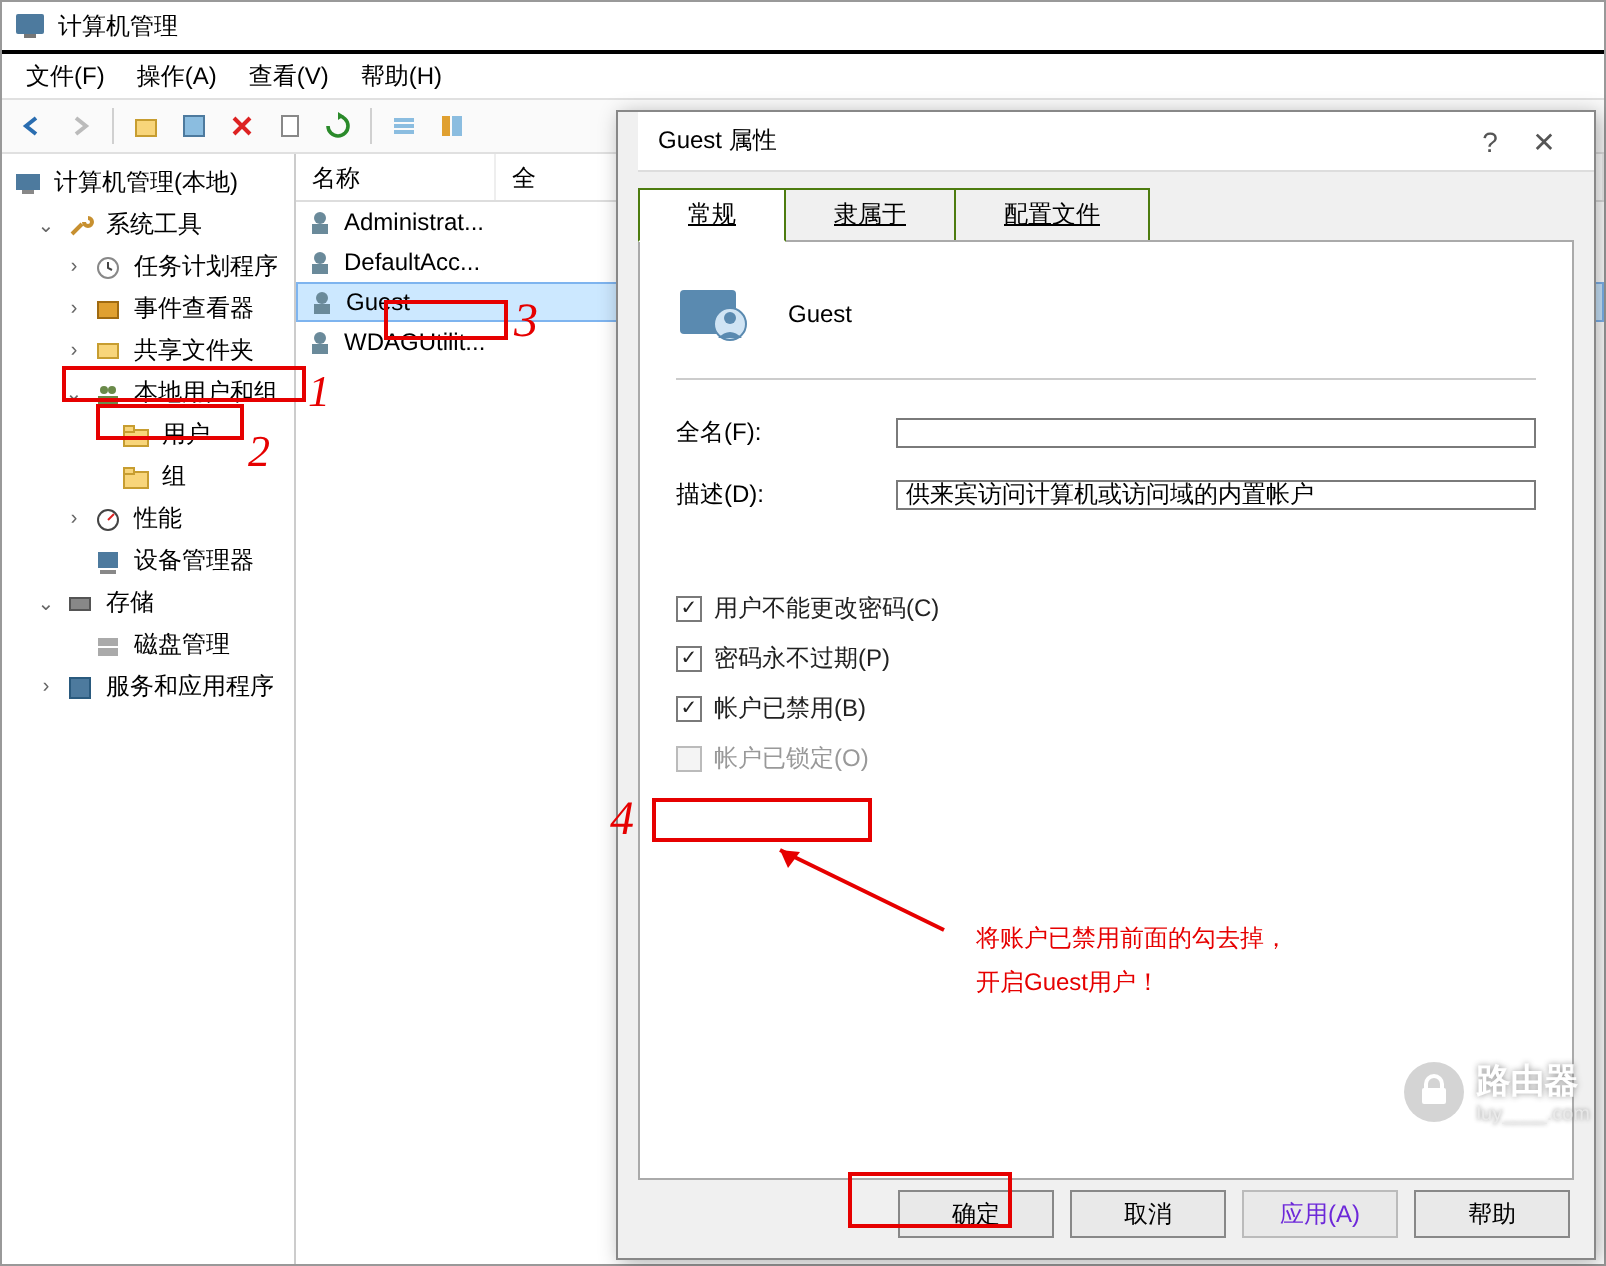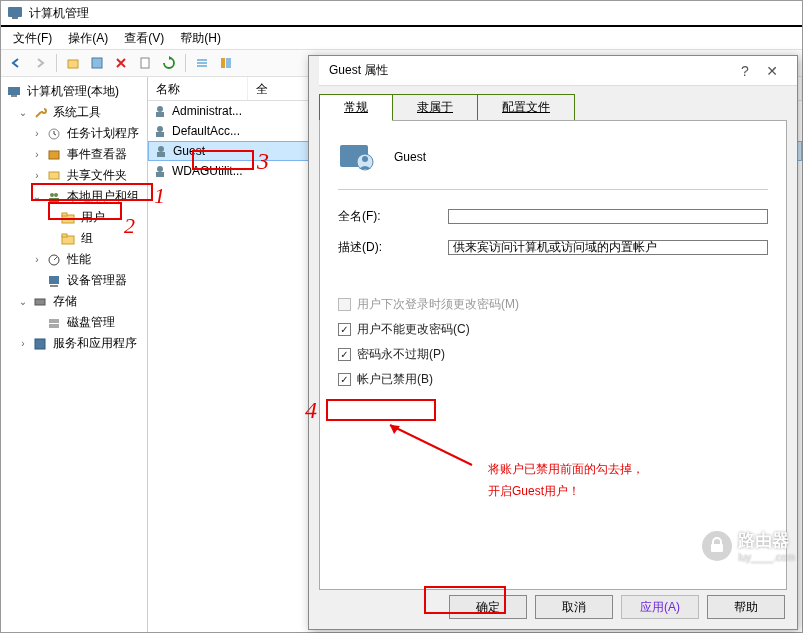--- a/index.html
+++ b/index.html
@@ -340,34 +340,34 @@
     <div class="form-row">
       <span class="form-label">全名(F):</span>
       <input class="form-input" value="" style="">
     </div>
     <div class="form-row">
       <span class="form-label">描述(D):</span>
       <input class="form-input" value="供来宾访问计算机或访问域的内置帐户" style="">
     </div>
     <div style="height:18px"></div>
     <div class="chk-row">
-      <span class="chk disabled"></span>
-      <span class="chk-label disabled">用户下次登录时须更改密码(M)</span>
-    </div>
-    <div class="chk-row">
       <span class="chk checked"></span>
       <span class="chk-label">用户不能更改密码(C)</span>
     </div>
     <div class="chk-row">
       <span class="chk checked"></span>
       <span class="chk-label">密码永不过期(P)</span>
     </div>
     <div class="chk-row">
       <span class="chk checked"></span>
       <span class="chk-label">帐户已禁用(B)</span>
+    </div>
+    <div class="chk-row">
+      <span class="chk disabled"></span>
+      <span class="chk-label disabled">帐户已锁定(O)</span>
     </div>
   </div>
   <div class="dlg-buttons">
     <div class="btn">确定</div>
     <div class="btn">取消</div>
     <div class="btn disabled">应用(A)</div>
     <div class="btn">帮助</div>
   </div>
 </div>
 

